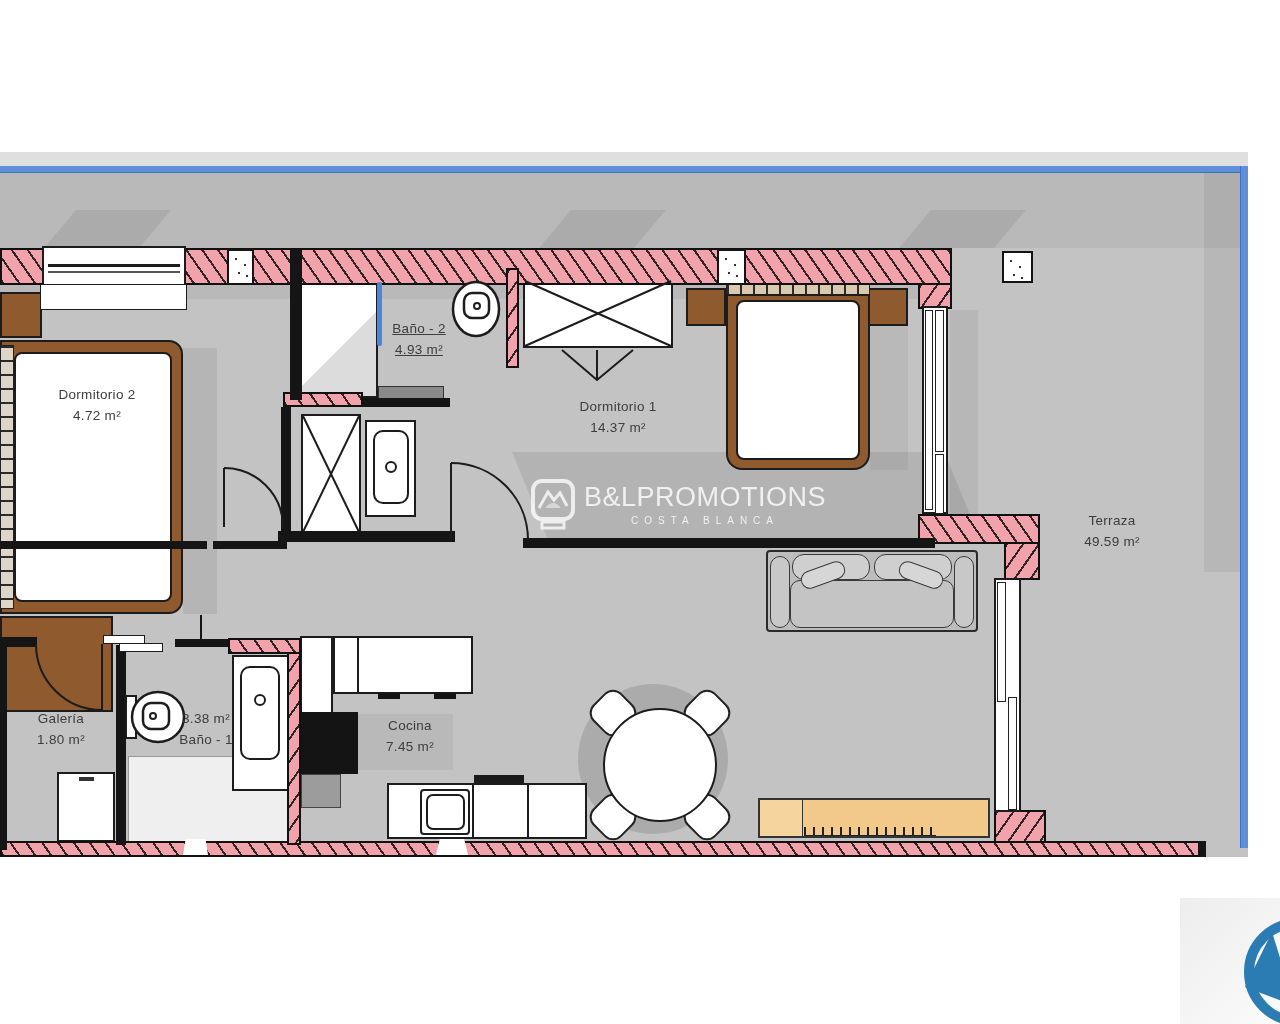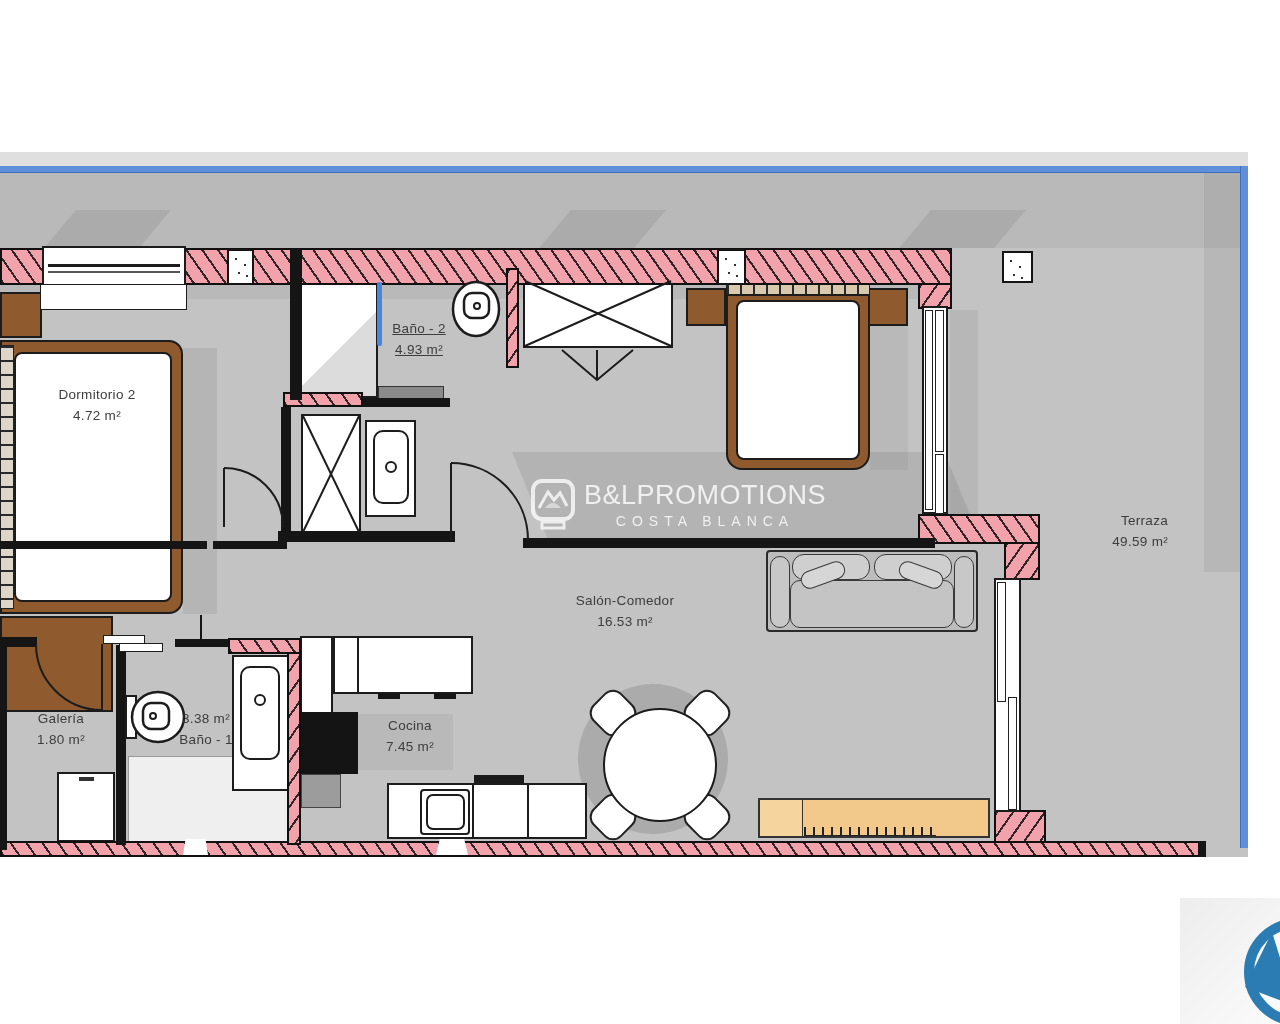--- a/index.html
+++ b/index.html
@@ -22,21 +22,21 @@
   .lbl span{display:block;}
   .rail{position:absolute;background:var(--railing-blue);z-index:3;}
   .colbox{position:absolute;background:#fff;border:2.5px solid #141414;box-sizing:border-box;z-index:4;}
   .colbox::after{content:"";position:absolute;left:6px;top:7px;width:2px;height:2px;background:#333;
                  box-shadow:9px 6px 0 #333,3px 14px 0 #333,11px 17px 0 #333;}
   .sofa-part{position:absolute;box-sizing:border-box;border:1.5px solid #3a3a3a;z-index:2;}
   .chair{position:absolute;width:40px;height:40px;background:#fff;border:2px solid #222;border-radius:12px;
          transform:rotate(45deg);box-sizing:border-box;z-index:2;}
   #wm{position:absolute;left:530px;top:478px;z-index:7;color:var(--watermark);}
   #wm .brand{font-size:27px;letter-spacing:0.5px;font-weight:400;}
-  #wm .sub{font-size:14px;letter-spacing:6px;margin-top:2px;text-align:center;}
+  #wm .sub{font-size:10px;letter-spacing:6px;margin-top:2px;text-align:center;}
   svg.lines{position:absolute;left:0;top:0;z-index:5;pointer-events:none;}
 </style>
 </head>
 <body>
 
 <div id="canvas">
 
   <div class="abs" style="left:0;top:152px;width:1248px;height:16px;background:#dfdfdf;"></div>
   <div class="floor" style="left:0;top:168px;width:1248px;height:689px;"></div>
 
@@ -213,27 +213,27 @@
   </svg>
 
   <div class="lbl" style="left:17px;top:384px;width:160px;">
     <span>Dormitorio 2</span>
     <span>4.72 m²</span>
   </div>
   <div class="lbl" style="left:349px;top:318px;width:140px;text-decoration:underline;">
     <span>Baño - 2</span>
     <span>4.93 m²</span>
   </div>
-  <div class="lbl" style="left:1008px;top:510px;width:160px;text-align:right;">
+  <div class="lbl" style="left:538px;top:396px;width:160px;">
+    <span>Dormitorio 1</span>
+    <span>14.37 m²</span>
+  </div>
+  <div class="lbl" style="left:1032px;top:510px;width:160px;">
     <span>Terraza</span>
     <span>49.59 m²</span>
-  </div>
-  <div class="lbl" style="left:545px;top:590px;width:160px;">
-    <span>Salón-Comedor</span>
-    <span>16.53 m²</span>
   </div>
   <div class="lbl" style="left:0;top:708px;width:122px;">
     <span>Galería</span>
     <span>1.80 m²</span>
   </div>
   <div class="lbl" style="left:146px;top:708px;width:120px;">
     <span>3.38 m²</span>
     <span>Baño - 1</span>
   </div>
   <div class="lbl" style="left:350px;top:715px;width:120px;">

